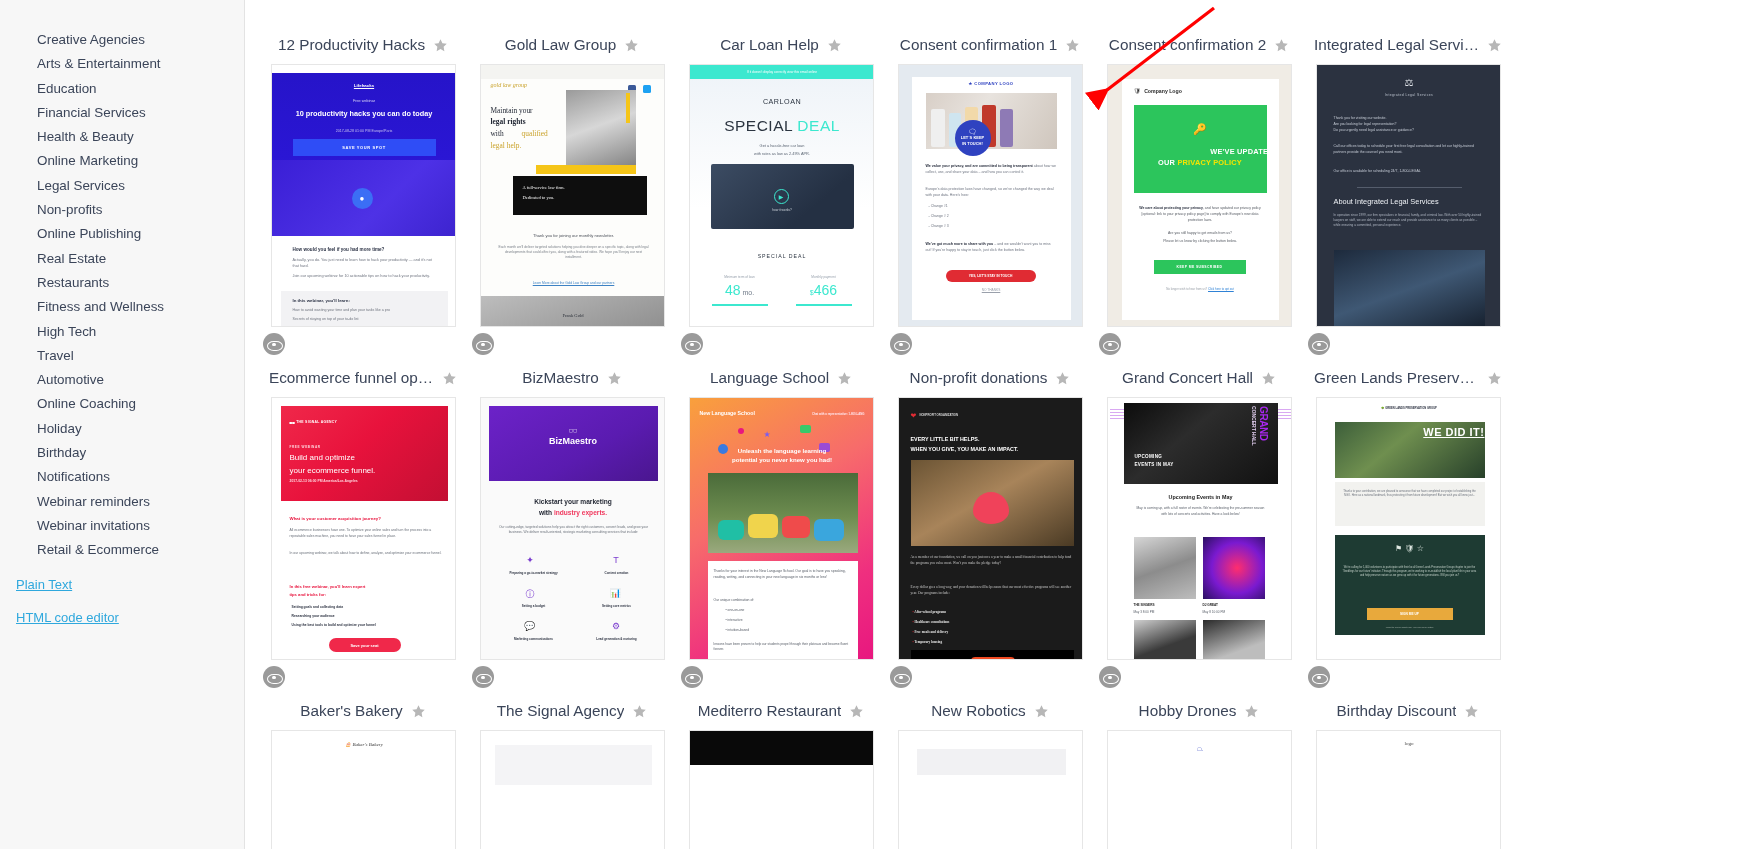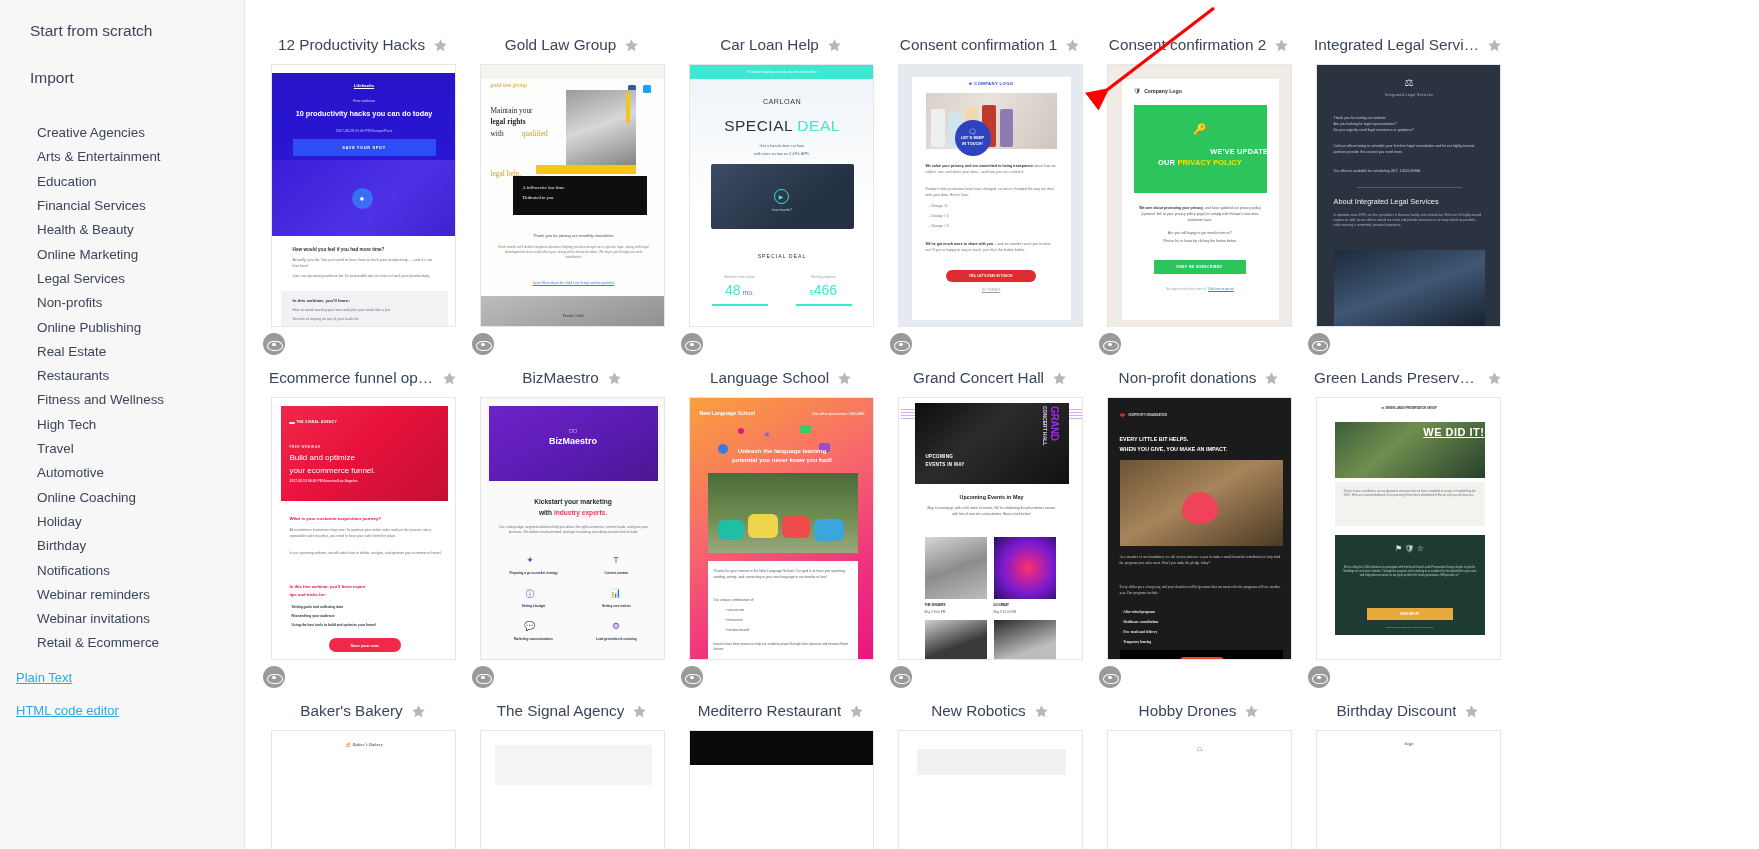--- a/index.html
+++ b/index.html
@@ -103,24 +103,20 @@
 
   
   .arrow-svg { position: absolute; left: 0; top: 0; pointer-events: none; z-index: 50; }
 </style>
 </head>
 <body>
 
 <div id="app">
 
   <aside class="sidebar">
-    <div class="side-top">
-      <div class="item">Start from scratch</div>
-      <div class="item">Import</div>
-    </div>
 
 
     <nav class="cat-list">
       <div class="cat">Creative Agencies</div>
       <div class="cat">Arts &amp; Entertainment</div>
       <div class="cat">Education</div>
       <div class="cat">Financial Services</div>
       <div class="cat">Health &amp; Beauty</div>
       <div class="cat">Online Marketing</div>
       <div class="cat">Legal Services</div>
@@ -195,21 +191,21 @@
           <div class="thumb">
             <div style="position:absolute;inset:0;background:#fdfdfb;"></div>
             <div style="position:absolute;left:0;top:0;width:185px;height:14px;background:#f4f4f1;"></div>
             <div style="position:absolute;left:10px;top:17px;font-size:6px;color:#caa32c;font-family:'Liberation Serif',serif;font-style:italic;">gold law group</div>
             <div style="position:absolute;right:28px;top:20px;width:8px;height:8px;background:#3b5998;border-radius:1.5px;"></div>
             <div style="position:absolute;right:13px;top:20px;width:8px;height:8px;background:#1da1f2;border-radius:1.5px;"></div>
             <div style="position:absolute;left:10px;top:40px;width:80px;color:#1d2330;font-size:7.4px;line-height:11px;font-family:'Liberation Serif',serif;">Maintain your</div>
             <div style="position:absolute;left:10px;top:52px;width:80px;color:#1d2330;font-size:7.4px;font-weight:bold;font-family:'Liberation Serif',serif;">legal rights</div>
             <div style="position:absolute;left:10px;top:64px;color:#1d2330;font-size:7.4px;font-family:'Liberation Serif',serif;">with</div>
             <div style="position:absolute;left:32px;top:64px;color:#caa32c;font-size:7.4px;font-family:'Liberation Serif',serif;margin-left:9px;">qualified</div>
-            <div style="position:absolute;left:10px;top:76px;color:#caa32c;font-size:7.4px;font-family:'Liberation Serif',serif;margin-top:28px;">legal help.</div>
+            <div style="position:absolute;left:10px;top:76px;color:#caa32c;font-size:7.4px;font-family:'Liberation Serif',serif;">legal help.</div>
             <div style="position:absolute;left:85px;top:25px;width:70px;height:80px;background:linear-gradient(160deg,#9a9a9a,#d7d7d7 45%,#7d7d7d);"></div>
             <div style="position:absolute;left:145px;top:28px;width:4px;height:30px;background:#f5c518;"></div>
             <div style="position:absolute;left:55px;top:100px;width:100px;height:9px;background:#f5c518;"></div>
             <div style="position:absolute;left:32px;top:111px;width:134px;height:39px;background:#0e0e0e;"></div>
             <div style="position:absolute;left:42px;top:120px;width:110px;color:#fff;font-size:4.5px;font-family:'Liberation Serif',serif;">A full-service law firm.</div>
             <div style="position:absolute;left:42px;top:130px;width:110px;color:#fff;font-size:4.5px;font-family:'Liberation Serif',serif;">Dedicated to you.</div>
             <div style="position:absolute;left:18px;top:168px;width:150px;color:#4a4f58;font-size:4.1px;text-align:center;">Thank you for joining our monthly newsletter.</div>
             <div style="position:absolute;left:18px;top:180px;width:150px;color:#7b8089;font-size:3.3px;line-height:5px;text-align:center;">Each month we'll deliver targeted solutions helping you dive deeper on a specific topic, along with legal developments that could affect you, along with a featured video. We hope you'll enjoy our next installment.</div>
             <div style="position:absolute;left:18px;top:216px;width:150px;color:#3d82c4;font-size:3.3px;text-align:center;text-decoration:underline;">Learn More about the Gold Law Group and our partners</div>
             <div style="position:absolute;left:0;top:231px;width:185px;height:32px;background:linear-gradient(160deg,#bdbdbd,#8f8f8f);"></div>
@@ -474,20 +470,53 @@
             <div style="position:absolute;left:36px;top:220px;color:#5a606a;font-size:3.3px;">• <span>interactive</span></div>
             <div style="position:absolute;left:36px;top:230px;color:#5a606a;font-size:3.3px;">• <span>intuition-based</span></div>
             <div style="position:absolute;left:24px;top:244px;width:138px;color:#5a606a;font-size:3.2px;line-height:5px;">lessons have been proven to help our students propel through their plateaus and become fluent forever.</div>
           </div>
         </div>
         <div class="eye"></div>
       </div>
 
       <div class="cell">
         <div class="card-head">
+          <span class="card-title">Non-profit donations</span>
+          <span class="star">
+            <svg viewBox="0 0 24 24" width="15" height="15">
+                <path d="M12 2l3.09 6.26L22 9.27l-5 4.87 1.18 6.88L12 17.77l-6.18 3.25L7 14.14 2 9.27l6.91-1.01z"></path>
+              </svg>
+          </span>
+        </div>
+        <div class="thumb-wrap">
+          <div class="thumb">
+            <div style="position:absolute;inset:0;background:#1b1b1b;"></div>
+            <div style="position:absolute;left:12px;top:14px;display:flex;align-items:center;gap:3px;">
+              <span style="color:#e02b33;font-size:7px;">❤</span>
+              <span style="color:#d8d8d8;font-size:2.8px;font-weight:bold;line-height:3.6px;">NONPROFIT ORGANIZATION</span>
+            </div>
+            <div style="position:absolute;left:12px;top:38px;width:163px;color:#fff;font-size:5.4px;font-weight:bold;">EVERY LITTLE BIT HELPS.</div>
+            <div style="position:absolute;left:12px;top:48px;width:163px;color:#fff;font-size:5.4px;font-weight:bold;">WHEN YOU GIVE, YOU MAKE AN IMPACT.</div>
+            <div style="position:absolute;left:12px;top:62px;width:163px;height:86px;background:linear-gradient(150deg,#6b5434,#a8845a 45%,#4a3a24);"></div>
+            <div style="position:absolute;left:74px;top:94px;width:36px;height:32px;border-radius:50% 50% 50% 50% / 60% 60% 40% 40%;background:#f0425a;"></div>
+            <div style="position:absolute;left:12px;top:156px;width:163px;color:#c8c8c8;font-size:3.5px;line-height:6px;font-family:'Liberation Serif',serif;">As a member of our foundation, we call on you just once a year to make a small financial contribution to help fund the programs you value most. Won't you make the pledge today?</div>
+            <div style="position:absolute;left:12px;top:186px;width:163px;color:#c8c8c8;font-size:3.5px;line-height:6px;font-family:'Liberation Serif',serif;">Every dollar goes a long way, and your donation will help ensure that our most effective programs will see another year. Our programs include:</div>
+            <div style="position:absolute;left:14px;top:212px;color:#e8e8e8;font-size:3.3px;font-weight:bold;font-family:'Liberation Serif',serif;"><span style="color:#e02b33;">•</span> <span>After-school programs</span></div>
+            <div style="position:absolute;left:14px;top:222px;color:#e8e8e8;font-size:3.3px;font-weight:bold;font-family:'Liberation Serif',serif;"><span style="color:#e02b33;">•</span> <span>Healthcare consultations</span></div>
+            <div style="position:absolute;left:14px;top:232px;color:#e8e8e8;font-size:3.3px;font-weight:bold;font-family:'Liberation Serif',serif;"><span style="color:#e02b33;">•</span> <span>Free meals and delivery</span></div>
+            <div style="position:absolute;left:14px;top:242px;color:#e8e8e8;font-size:3.3px;font-weight:bold;font-family:'Liberation Serif',serif;"><span style="color:#e02b33;">•</span> <span>Temporary housing</span></div>
+            <div style="position:absolute;left:12px;top:252px;width:163px;height:11px;background:#000;"></div>
+            <div style="position:absolute;left:72px;top:259px;width:44px;height:10px;border-radius:4px 4px 0 0;background:#f04a22;"></div>
+          </div>
+        </div>
+        <div class="eye"></div>
+      </div>
+
+      <div class="cell">
+        <div class="card-head">
           <span class="card-title">Grand Concert Hall</span>
           <span class="star">
             <svg viewBox="0 0 24 24" width="15" height="15">
                 <path d="M12 2l3.09 6.26L22 9.27l-5 4.87 1.18 6.88L12 17.77l-6.18 3.25L7 14.14 2 9.27l6.91-1.01z"></path>
               </svg>
           </span>
         </div>
         <div class="thumb-wrap">
           <div class="thumb">
             <div style="position:absolute;inset:0;background:#fff;"></div>
@@ -507,53 +536,20 @@
             <div style="position:absolute;left:95px;top:212px;color:#5a606a;font-size:3.1px;">May 8   10:00 PM</div>
             <div style="position:absolute;left:26px;top:222px;width:62px;height:41px;background:linear-gradient(160deg,#cfcfcf,#3a3a3a 60%);"></div>
             <div style="position:absolute;left:95px;top:222px;width:62px;height:41px;background:linear-gradient(160deg,#2a2a2a,#bdbdbd 70%);"></div>
           </div>
         </div>
         <div class="eye"></div>
       </div>
 
       <div class="cell">
         <div class="card-head">
-          <span class="card-title">Non-profit donations</span>
-          <span class="star">
-            <svg viewBox="0 0 24 24" width="15" height="15">
-                <path d="M12 2l3.09 6.26L22 9.27l-5 4.87 1.18 6.88L12 17.77l-6.18 3.25L7 14.14 2 9.27l6.91-1.01z"></path>
-              </svg>
-          </span>
-        </div>
-        <div class="thumb-wrap">
-          <div class="thumb">
-            <div style="position:absolute;inset:0;background:#1b1b1b;"></div>
-            <div style="position:absolute;left:12px;top:14px;display:flex;align-items:center;gap:3px;">
-              <span style="color:#e02b33;font-size:7px;">❤</span>
-              <span style="color:#d8d8d8;font-size:2.8px;font-weight:bold;line-height:3.6px;">NONPROFIT ORGANIZATION</span>
-            </div>
-            <div style="position:absolute;left:12px;top:38px;width:163px;color:#fff;font-size:5.4px;font-weight:bold;">EVERY LITTLE BIT HELPS.</div>
-            <div style="position:absolute;left:12px;top:48px;width:163px;color:#fff;font-size:5.4px;font-weight:bold;">WHEN YOU GIVE, YOU MAKE AN IMPACT.</div>
-            <div style="position:absolute;left:12px;top:62px;width:163px;height:86px;background:linear-gradient(150deg,#6b5434,#a8845a 45%,#4a3a24);"></div>
-            <div style="position:absolute;left:74px;top:94px;width:36px;height:32px;border-radius:50% 50% 50% 50% / 60% 60% 40% 40%;background:#f0425a;"></div>
-            <div style="position:absolute;left:12px;top:156px;width:163px;color:#c8c8c8;font-size:3.5px;line-height:6px;font-family:'Liberation Serif',serif;">As a member of our foundation, we call on you just once a year to make a small financial contribution to help fund the programs you value most. Won't you make the pledge today?</div>
-            <div style="position:absolute;left:12px;top:186px;width:163px;color:#c8c8c8;font-size:3.5px;line-height:6px;font-family:'Liberation Serif',serif;">Every dollar goes a long way, and your donation will help ensure that our most effective programs will see another year. Our programs include:</div>
-            <div style="position:absolute;left:14px;top:212px;color:#e8e8e8;font-size:3.3px;font-weight:bold;font-family:'Liberation Serif',serif;"><span style="color:#e02b33;">•</span> <span>After-school programs</span></div>
-            <div style="position:absolute;left:14px;top:222px;color:#e8e8e8;font-size:3.3px;font-weight:bold;font-family:'Liberation Serif',serif;"><span style="color:#e02b33;">•</span> <span>Healthcare consultations</span></div>
-            <div style="position:absolute;left:14px;top:232px;color:#e8e8e8;font-size:3.3px;font-weight:bold;font-family:'Liberation Serif',serif;"><span style="color:#e02b33;">•</span> <span>Free meals and delivery</span></div>
-            <div style="position:absolute;left:14px;top:242px;color:#e8e8e8;font-size:3.3px;font-weight:bold;font-family:'Liberation Serif',serif;"><span style="color:#e02b33;">•</span> <span>Temporary housing</span></div>
-            <div style="position:absolute;left:12px;top:252px;width:163px;height:11px;background:#000;"></div>
-            <div style="position:absolute;left:72px;top:259px;width:44px;height:10px;border-radius:4px 4px 0 0;background:#f04a22;"></div>
-          </div>
-        </div>
-        <div class="eye"></div>
-      </div>
-
-      <div class="cell">
-        <div class="card-head">
           <span class="card-title">Green Lands Preservation G…</span>
           <span class="star">
             <svg viewBox="0 0 24 24" width="15" height="15">
                 <path d="M12 2l3.09 6.26L22 9.27l-5 4.87 1.18 6.88L12 17.77l-6.18 3.25L7 14.14 2 9.27l6.91-1.01z"></path>
               </svg>
           </span>
         </div>
         <div class="thumb-wrap">
           <div class="thumb">
             <div style="position:absolute;inset:0;background:#fff;"></div>

